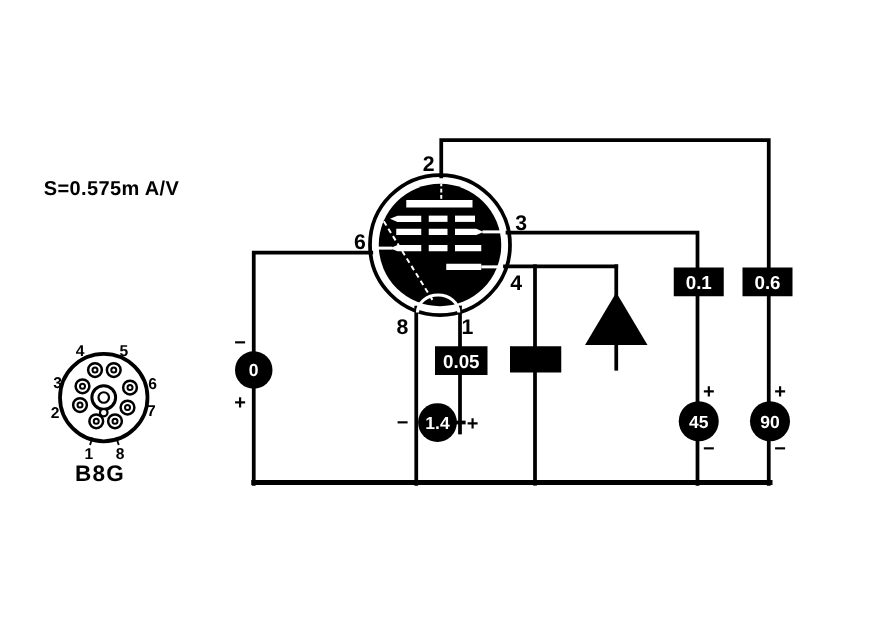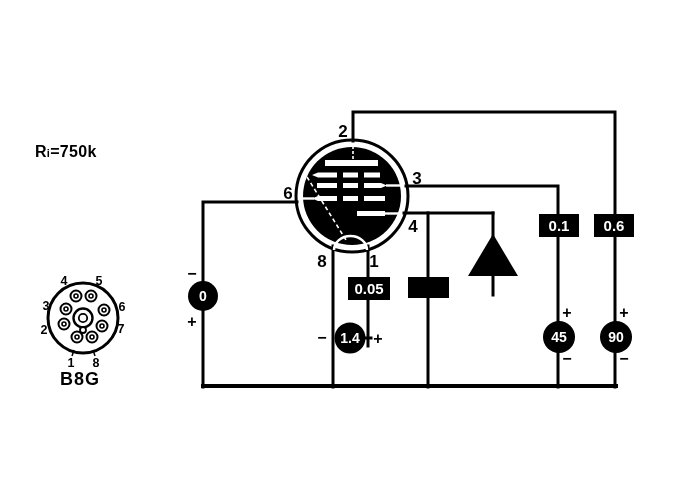--- a/index.html
+++ b/index.html
@@ -21,21 +21,21 @@
   .srctext { font-size:14px; fill:#fff; }
   .socklbl { font-size:12.5px; fill:#000; }
   .sockcap { font-size:18px; fill:#000; letter-spacing:1px; }
 </style>
 </head>
 <body>
 
 <div class="canvas">
 
   <div class="titleblock">
-    <div><span>R</span><span class="sub">i</span><span>=750k</span></div>
+    <div>S=0.575m A/V</div>
   </div>
 
   <svg width="700" height="500" viewBox="0 0 700 500">
 
     <g>
       <circle cx="352" cy="196" r="56" fill="#fff" stroke="#000" stroke-width="3"></circle>
       <circle cx="352" cy="196" r="49" fill="#000"></circle>
     </g>
 
     <g stroke="#000" stroke-width="3" fill="none" stroke-linecap="square">

